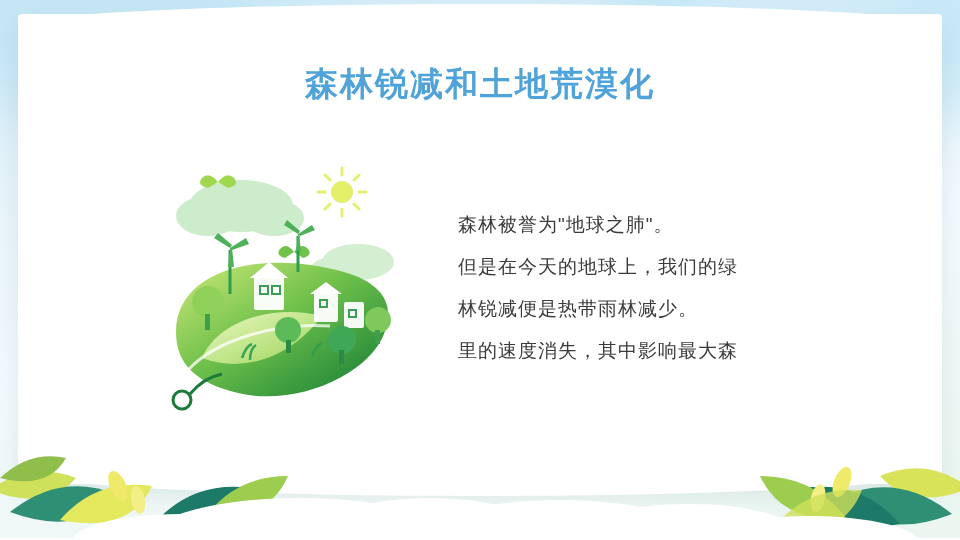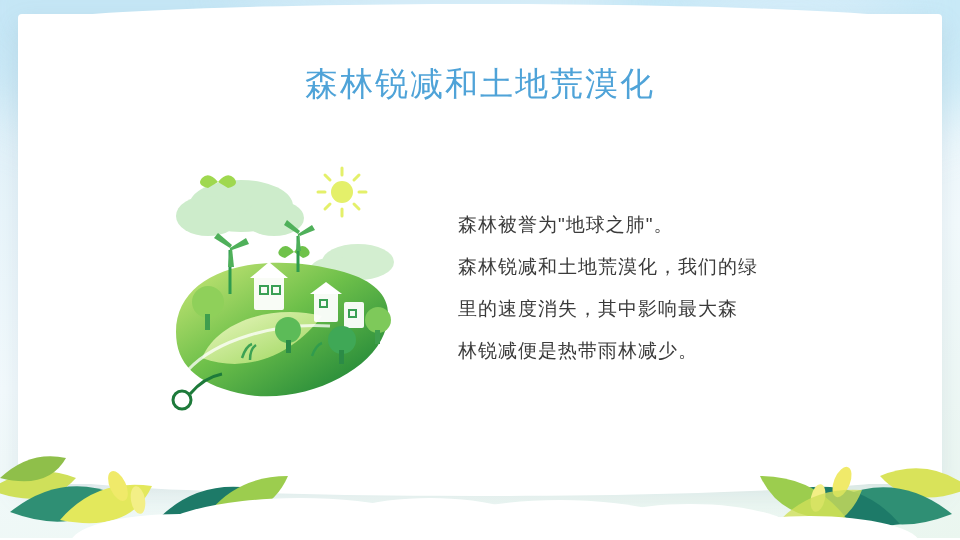--- a/index.html
+++ b/index.html
@@ -61,21 +61,21 @@
     border-radius: 50% / 0 0 100% 100%;
   }
 
   .title {
     position: absolute;
     left: 0;
     top: 48px;
     width: 924px;
     text-align: center;
     font-size: 33px;
-    font-weight: normal;
+    font-weight: bold;
     letter-spacing: 2px;
     color: #4fa3d8;
     white-space: nowrap;
   }
 
   .illustration {
     position: absolute;
     left: 128px;
     top: 130px;
     width: 290px;
@@ -212,23 +212,23 @@
         <g stroke="#2f9b4f" stroke-width="2.5" fill="none" opacity="0.9">
           <path d="M96 214 q4 -12 10 -14"></path>
           <path d="M104 216 q0 -11 6 -15"></path>
           <path d="M166 212 q4 -11 10 -13"></path>
         </g>
       </svg>
     </div>
 
     <div class="body-text">
       <p>森林被誉为"地球之肺"。</p>
-      <p>森林锐减和土地荒漠化，我们的绿</p>
+      <p>但是在今天的地球上，我们的绿</p>
+      <p>林锐减便是热带雨林减少。</p>
       <p>里的速度消失，其中影响最大森</p>
-      <p>林锐减便是热带雨林减少。</p>
     </div>
 
   </div>
 
   <div class="bottom-band">
     <svg width="960" height="120" viewBox="0 0 960 120" xmlns="http://www.w3.org/2000/svg">
 
       <g>
         <path d="M-10 70 q40 -30 86 -12 q-30 34 -86 12 z" fill="#cfe05a"></path>
         <path d="M10 92 q50 -40 106 -18 q-36 44 -106 18 z" fill="#2f8f74"></path>

